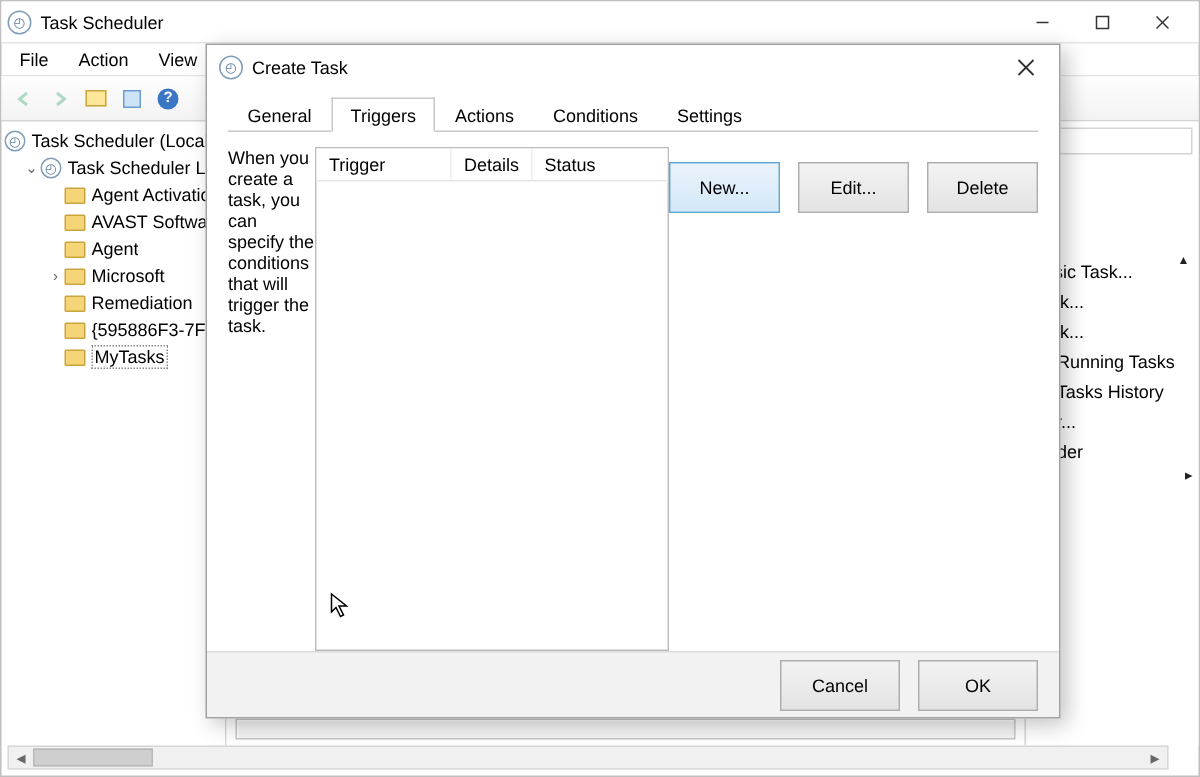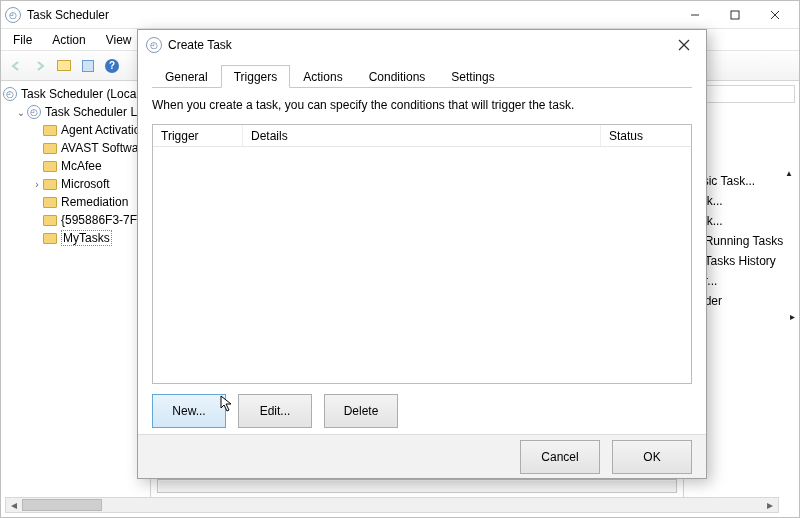--- a/index.html
+++ b/index.html
@@ -180,21 +180,21 @@
     background:transparent;
   }
   .tab.active {
     border:1px solid #c8c8c8;
     border-bottom:1px solid #fff;
     background:#fff;
   }
   .tab-content {
     flex:1 1 auto;
     padding-top:10px;
-    display:flex; flex-direction:column;
+    display:flex; 
   }
   .caption { padding-bottom:12px; }
   .listview {
     flex:1 1 auto;
     border:1px solid #bcbcbc;
     background:#fff;
     display:flex; flex-direction:column;
     min-height: 220px;
   }
   .lv-head {
@@ -324,21 +324,21 @@
           <span class="tree-label">Agent Activatio</span>
         </div>
       <div class="tree-row tree-indent-2">
           <span class="twisty"></span>
           <span class="folder-ico"></span>
           <span class="tree-label">AVAST Software</span>
         </div>
       <div class="tree-row tree-indent-2">
           <span class="twisty"></span>
           <span class="folder-ico"></span>
-          <span class="tree-label">McAfee</span>
+          <span class="tree-label">Agent</span>
         </div>
       <div class="tree-row tree-indent-2">
           <span class="twisty">›</span>
           <span class="folder-ico"></span>
           <span class="tree-label">Microsoft</span>
         </div>
       <div class="tree-row tree-indent-2">
           <span class="twisty"></span>
           <span class="folder-ico"></span>
           <span class="tree-label">Remediation</span>

